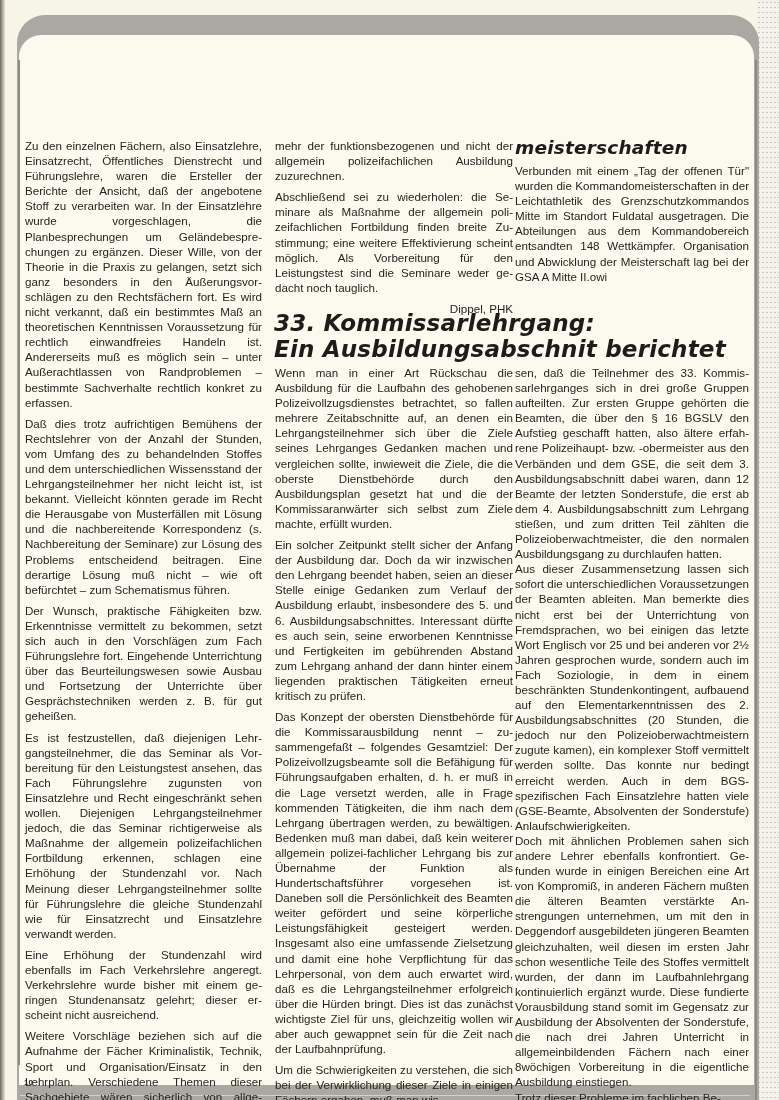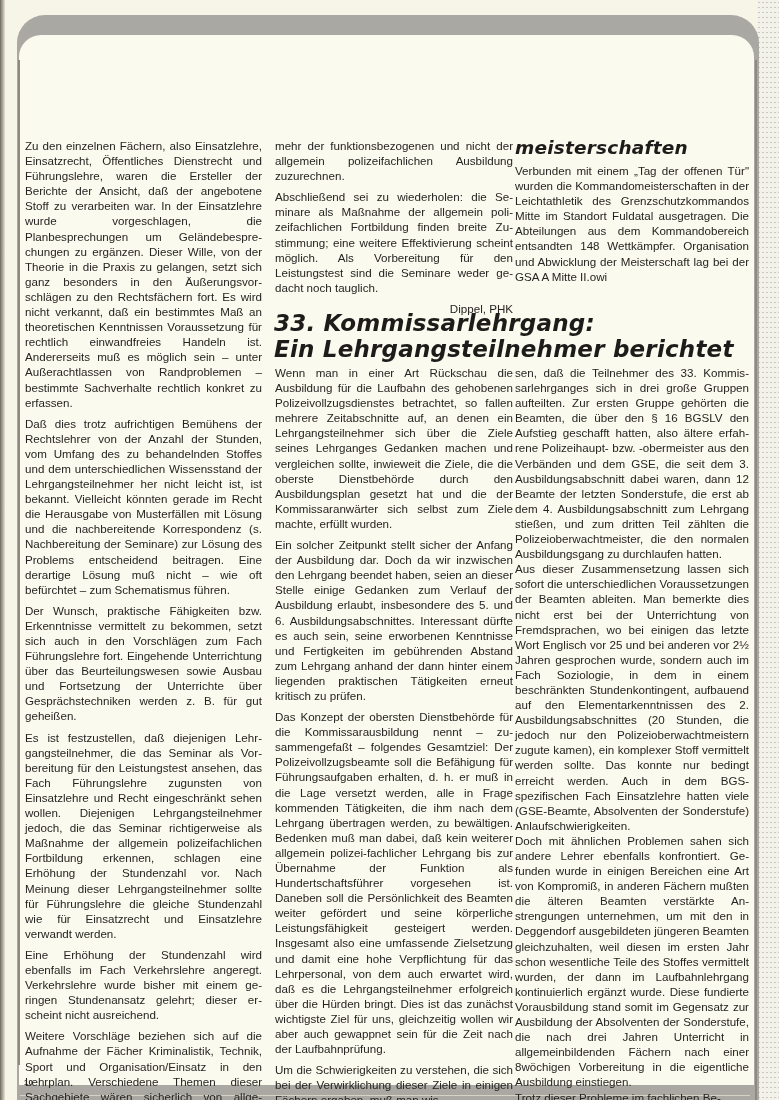--- a/index.html
+++ b/index.html
@@ -93,21 +93,21 @@
 
 <div class="col" id="col3">
   <div class="headline-small">
     <div>meisterschaften</div>
   </div>
   <p>Verbunden mit einem „Tag der offenen Tür" wurden die Kommandomeisterschaf­ten in der Leichtathletik des Grenzschutz­kommandos Mitte im Standort Fuldatal ausgetragen. Die Abteilungen aus dem Kommandobereich entsandten 148 Wett­kämpfer. Organisation und Abwicklung der Meisterschaft lag bei der GSA A Mitte II.owi</p>
 </div>
 
 <div class="headline-big">
   <div>33. Kommissarlehrgang:</div>
-  <div>Ein Lehrgangsteilnehmer berichtet</div>
+  <div>Ein Ausbildungsabschnit berichtet</div>
 </div>
 
 <div class="col" id="col2b">
   <p>Wenn man in einer Art Rückschau die Ausbildung für die Laufbahn des gehobe­nen Polizeivollzugsdienstes betrachtet, so fallen mehrere Zeitabschnitte auf, an de­nen ein Lehrgangsteilnehmer sich über die Ziele seines Lehrganges Gedanken ma­chen und vergleichen sollte, inwieweit die Ziele, die die oberste Dienstbehörde durch den Ausbildungsplan gesetzt hat und die der Kommissaranwärter sich selbst zum Ziele machte, erfüllt wurden.</p>
   <p>Ein solcher Zeitpunkt stellt sicher der An­fang der Ausbildung dar. Doch da wir inzwi­schen den Lehrgang beendet haben, seien an dieser Stelle einige Gedanken zum Verlauf der Ausbildung erlaubt, insbeson­dere des 5. und 6. Ausbildungsabschnit­tes. Interessant dürfte es auch sein, seine erworbenen Kenntnisse und Fertigkeiten im gebührenden Abstand zum Lehrgang anhand der dann hinter einem liegenden praktischen Tätigkeiten erneut kritisch zu prüfen.</p>
   <p>Das Konzept der obersten Dienstbehörde für die Kommissarausbildung nennt – zu­sammengefaßt – folgendes Gesamtziel: Der Polizeivollzugsbeamte soll die Befähi­gung für Führungsaufgaben erhalten, d. h. er muß in die Lage versetzt werden, alle in Frage kommenden Tätigkeiten, die ihm nach dem Lehrgang übertragen werden, zu bewältigen. Bedenken muß man dabei, daß kein weiterer allgemein polizei-fachli­cher Lehrgang bis zur Übernahme der Funktion als Hundertschaftsführer vorge­sehen ist. Daneben soll die Persönlichkeit des Beamten weiter gefördert und seine körperliche Leistungsfähigkeit gesteigert werden. Insgesamt also eine umfassende Zielsetzung und damit eine hohe Verpflich­tung für das Lehrpersonal, von dem auch erwartet wird, daß es die Lehrgangsteil­nehmer erfolgreich über die Hürden bringt. Dies ist das zunächst wichtigste Ziel für uns, gleichzeitig wollen wir aber auch ge­wappnet sein für die Zeit nach der Lauf­bahnprüfung.</p>
   <p class="tight">Um die Schwierigkeiten zu verstehen, die sich bei der Verwirklichung dieser Ziele in einigen Fächern ergaben, muß man wis-</p>
 </div>
 
 <div class="col" id="col3b">

